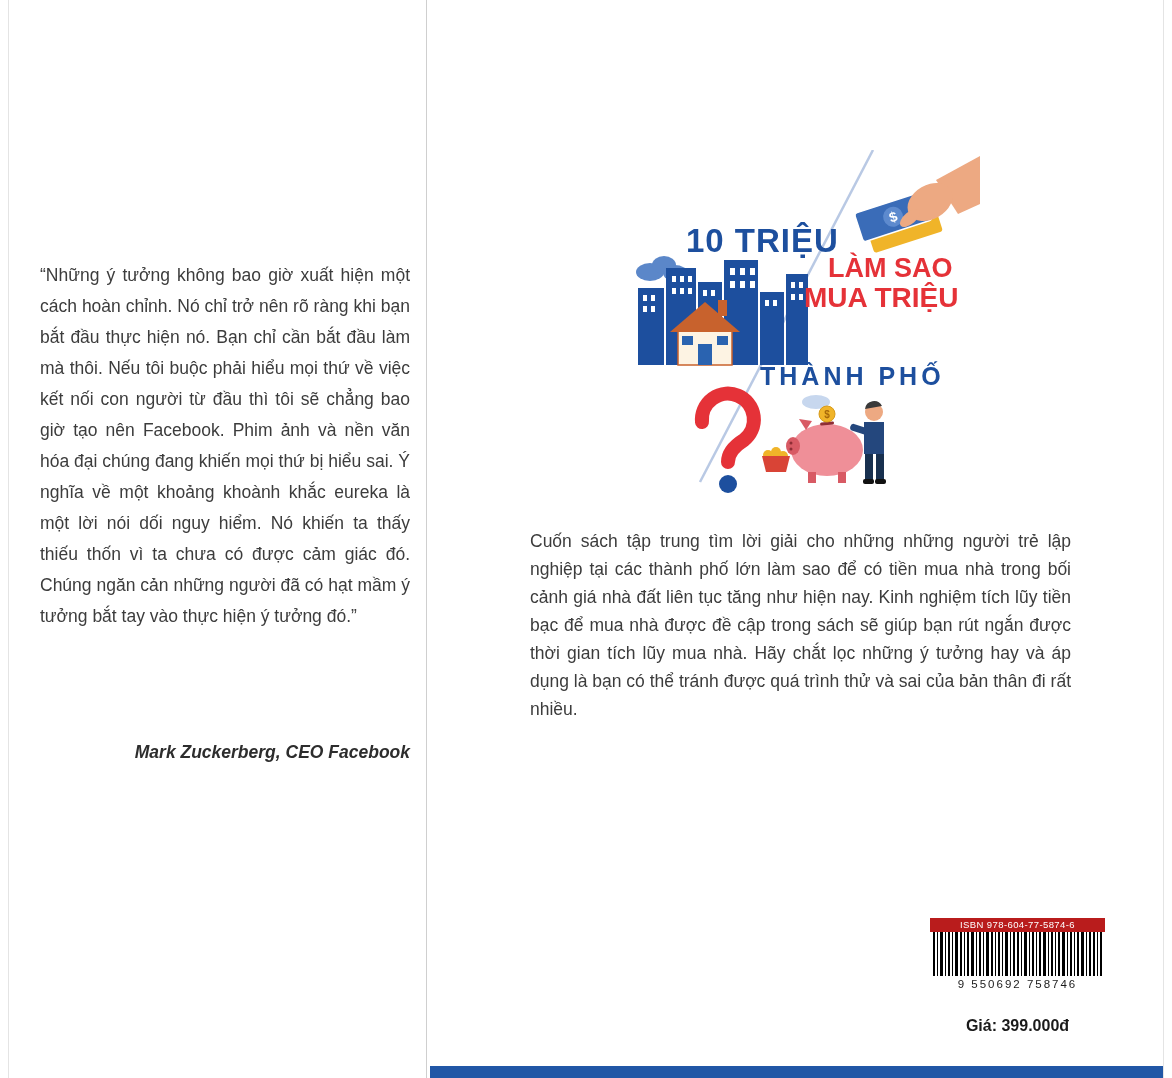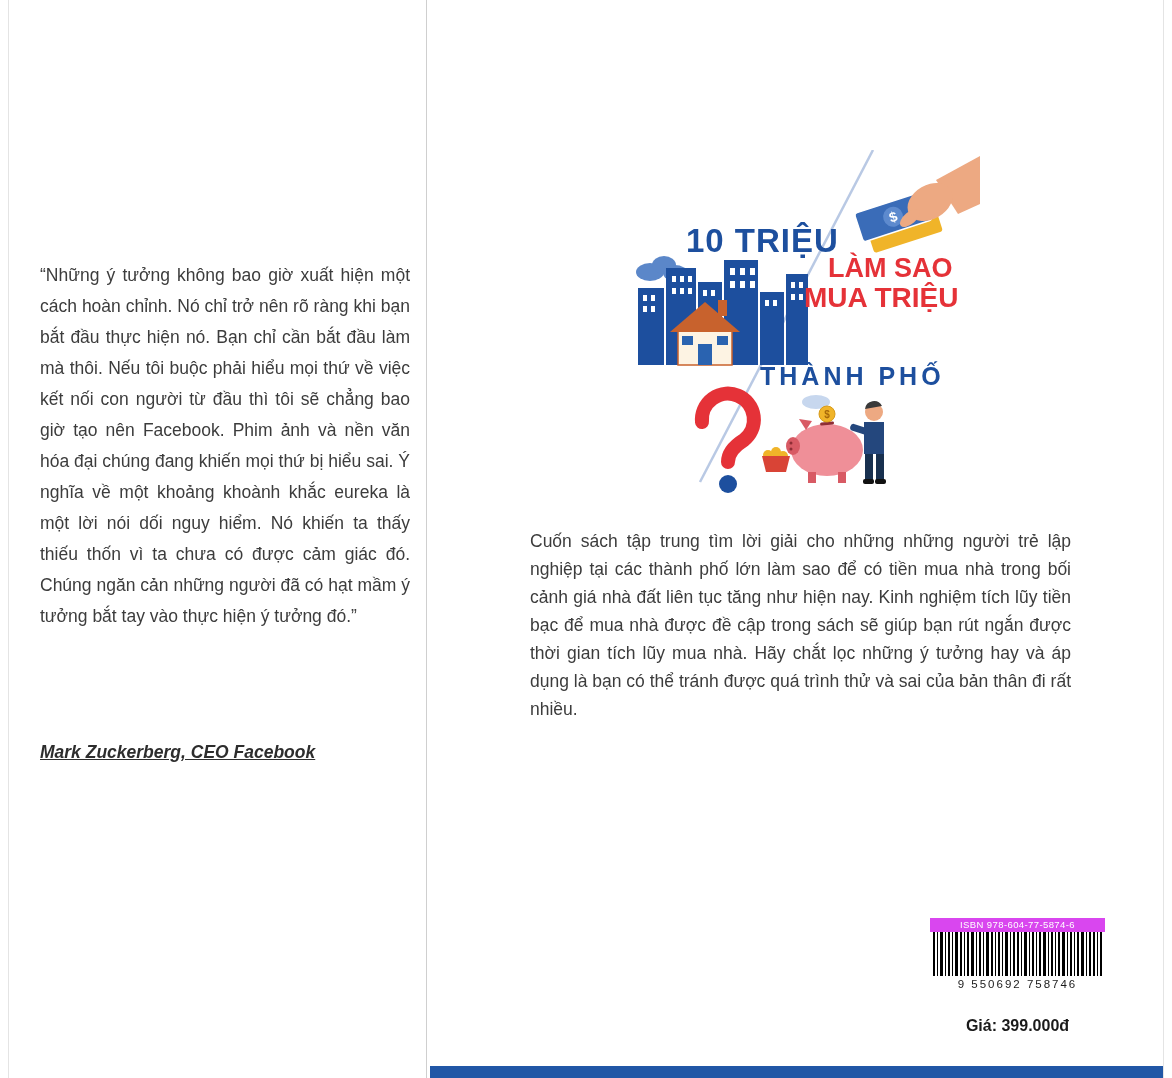--- a/index.html
+++ b/index.html
@@ -14,22 +14,22 @@
   .edge-left { left:8px; }
   .edge-right { left:1163px; }
   .spine-line { position:absolute; top:0; bottom:0; left:426px; width:1px; background:#cfcfcf; }
 
   
   .quote {
     position:absolute; left:40px; top:260px; width:370px;
     font-size:17.5px; line-height:31px; text-align:justify; color:#3c3c3c;
   }
   .attribution {
-    position:absolute; left:40px; top:742px; width:370px; text-align:left;
-    font-weight:bold; font-style:italic; font-size:17.5px; color:#2d2d2d;text-decoration:underline;
+    position:absolute; left:40px; top:742px; width:370px; text-align:right;
+    font-weight:bold; font-style:italic; font-size:17.5px; color:#2d2d2d;
   }
 
   
   .title-art { position:absolute; left:620px; top:150px; width:360px; height:350px; }
   .title-art svg { position:absolute; left:0; top:0; }
   .t { position:absolute; font-weight:bold; white-space:nowrap; line-height:1; }
   .t-blue { color:var(--blue,#1d4f9e); }
   .t-red  { color:var(--red,#e53238); }
   .t-luong    { left:50px;  top:24px;  font-size:47px; letter-spacing:1px; }
   .t-trieu    { left:66px;  top:74px;  font-size:33px; letter-spacing:1px; }
@@ -38,21 +38,21 @@
   .t-nha      { left:166px; top:149px; font-size:72px; letter-spacing:2px; }
   .t-thanhpho { left:124px; top:214px; font-size:25px; letter-spacing:4px;margin-left:16px; }
 
   .description {
     position:absolute; left:530px; top:527px; width:541px;
     font-size:17.5px; line-height:28px; text-align:justify; color:#3c3c3c;
   }
 
   .barcode-block { position:absolute; left:930px; top:918px; width:175px; text-align:center; }
   .isbn-strip {
-    background:#d946ef; color:#fff; font-size:9.5px; height:14px; line-height:14px;
+    background:#b91c1c; color:#fff; font-size:9.5px; height:14px; line-height:14px;
     letter-spacing:0.4px; white-space:nowrap;
   }
   .barcode-svg { display:block; background:#fff; }
   .barcode-number { font-size:11.5px; letter-spacing:2px; color:#1a1a1a; margin-top:2px; }
   .price { margin-top:27px; font-weight:bold; font-size:16px; color:#1a1a1a; }
 
   .bottom-bar {
     position:absolute; left:430px; top:1066px; width:733px; height:12px;
     background:var(--bar,#2157a6);
   }

